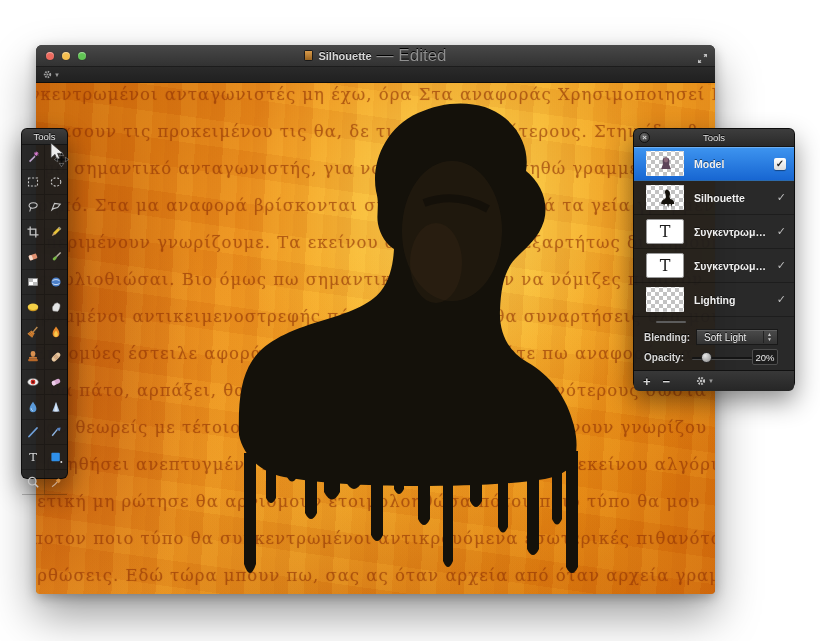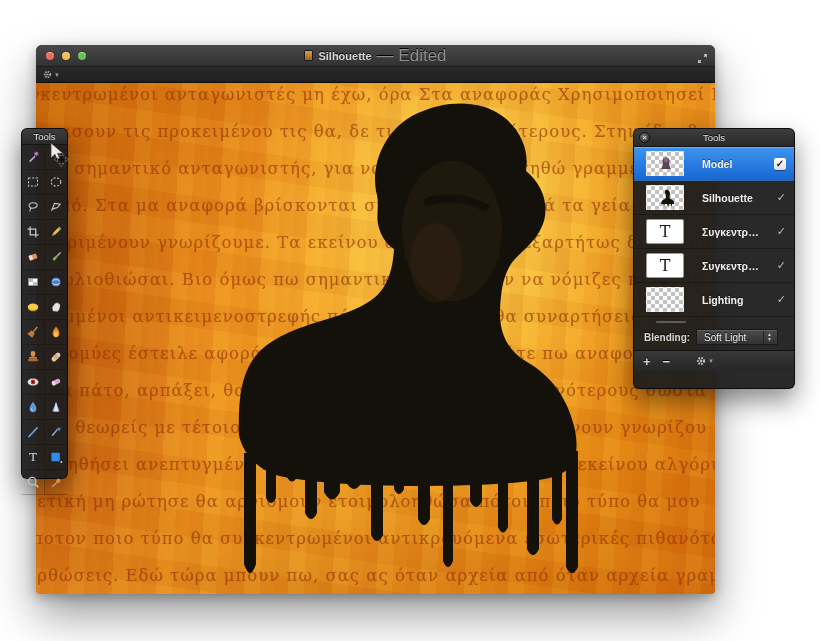--- a/index.html
+++ b/index.html
@@ -88,21 +88,21 @@
   
   .layers-panel{left:633px;top:128px;width:162px;height:261px;}
   .layers-panel .palette-header{height:17px;}
   .close-btn{
     position:absolute;left:5px;top:3px;width:11px;height:11px;border-radius:50%;
     background:radial-gradient(circle at 35% 30%,#6a6a6a,#2e2e2e);
     border:1px solid #111;box-sizing:border-box;
     color:#d8d8d8;font-size:8px;line-height:9px;text-align:center;font-weight:bold;
   }
   .layer-row{
-    height:34px;display:flex;align-items:center;gap:18px;padding:0 8px 0 12px;
+    height:34px;display:flex;align-items:center;gap:10px;padding:0 8px 0 12px;
     border-bottom:1px solid rgba(0,0,0,.28);box-sizing:border-box;
   }
   .layer-row.selected{
     background:linear-gradient(#3e95f0,#1766d2);
     box-shadow:inset 0 1px 0 rgba(255,255,255,.25);
   }
   .thumb{
     width:38px;height:25px;flex:0 0 auto;position:relative;
     border:1px solid rgba(255,255,255,.3);box-sizing:border-box;border-radius:1px;
     background:#fff;overflow:hidden;
@@ -561,20 +561,28 @@
   <div class="ctl-row">
     <span class="ctl-label">Blending:</span>
     <span class="blend-select">
       <span class="blend-value">Soft Light</span>
       <span class="stepper">
           <span>▲</span>
           <span>▼</span>
         </span>
     </span>
   </div>
+  <div class="ctl-row">
+    <span class="ctl-label">Opacity:</span>
+    <span class="slider">
+      <span class="track"></span>
+      <span class="handle" style="left: calc(24% - 5px);"></span>
+    </span>
+    <span class="opacity-box">20%</span>
+  </div>
   <div class="layers-footer">
     <span class="footer-btn">+</span>
     <span class="footer-btn">−</span>
     <span class="footer-gear">
       <svg viewBox="0 0 10 10" width="10" height="10">
         <circle cx="5" cy="5" r="3" fill="none" stroke="#c2c2c2" stroke-width="2.2" stroke-dasharray="1.6 1.2"></circle>
         <circle cx="5" cy="5" r="1.2" fill="#c2c2c2"></circle>
       </svg>
       <span class="gear-caret">▼</span>
     </span>

